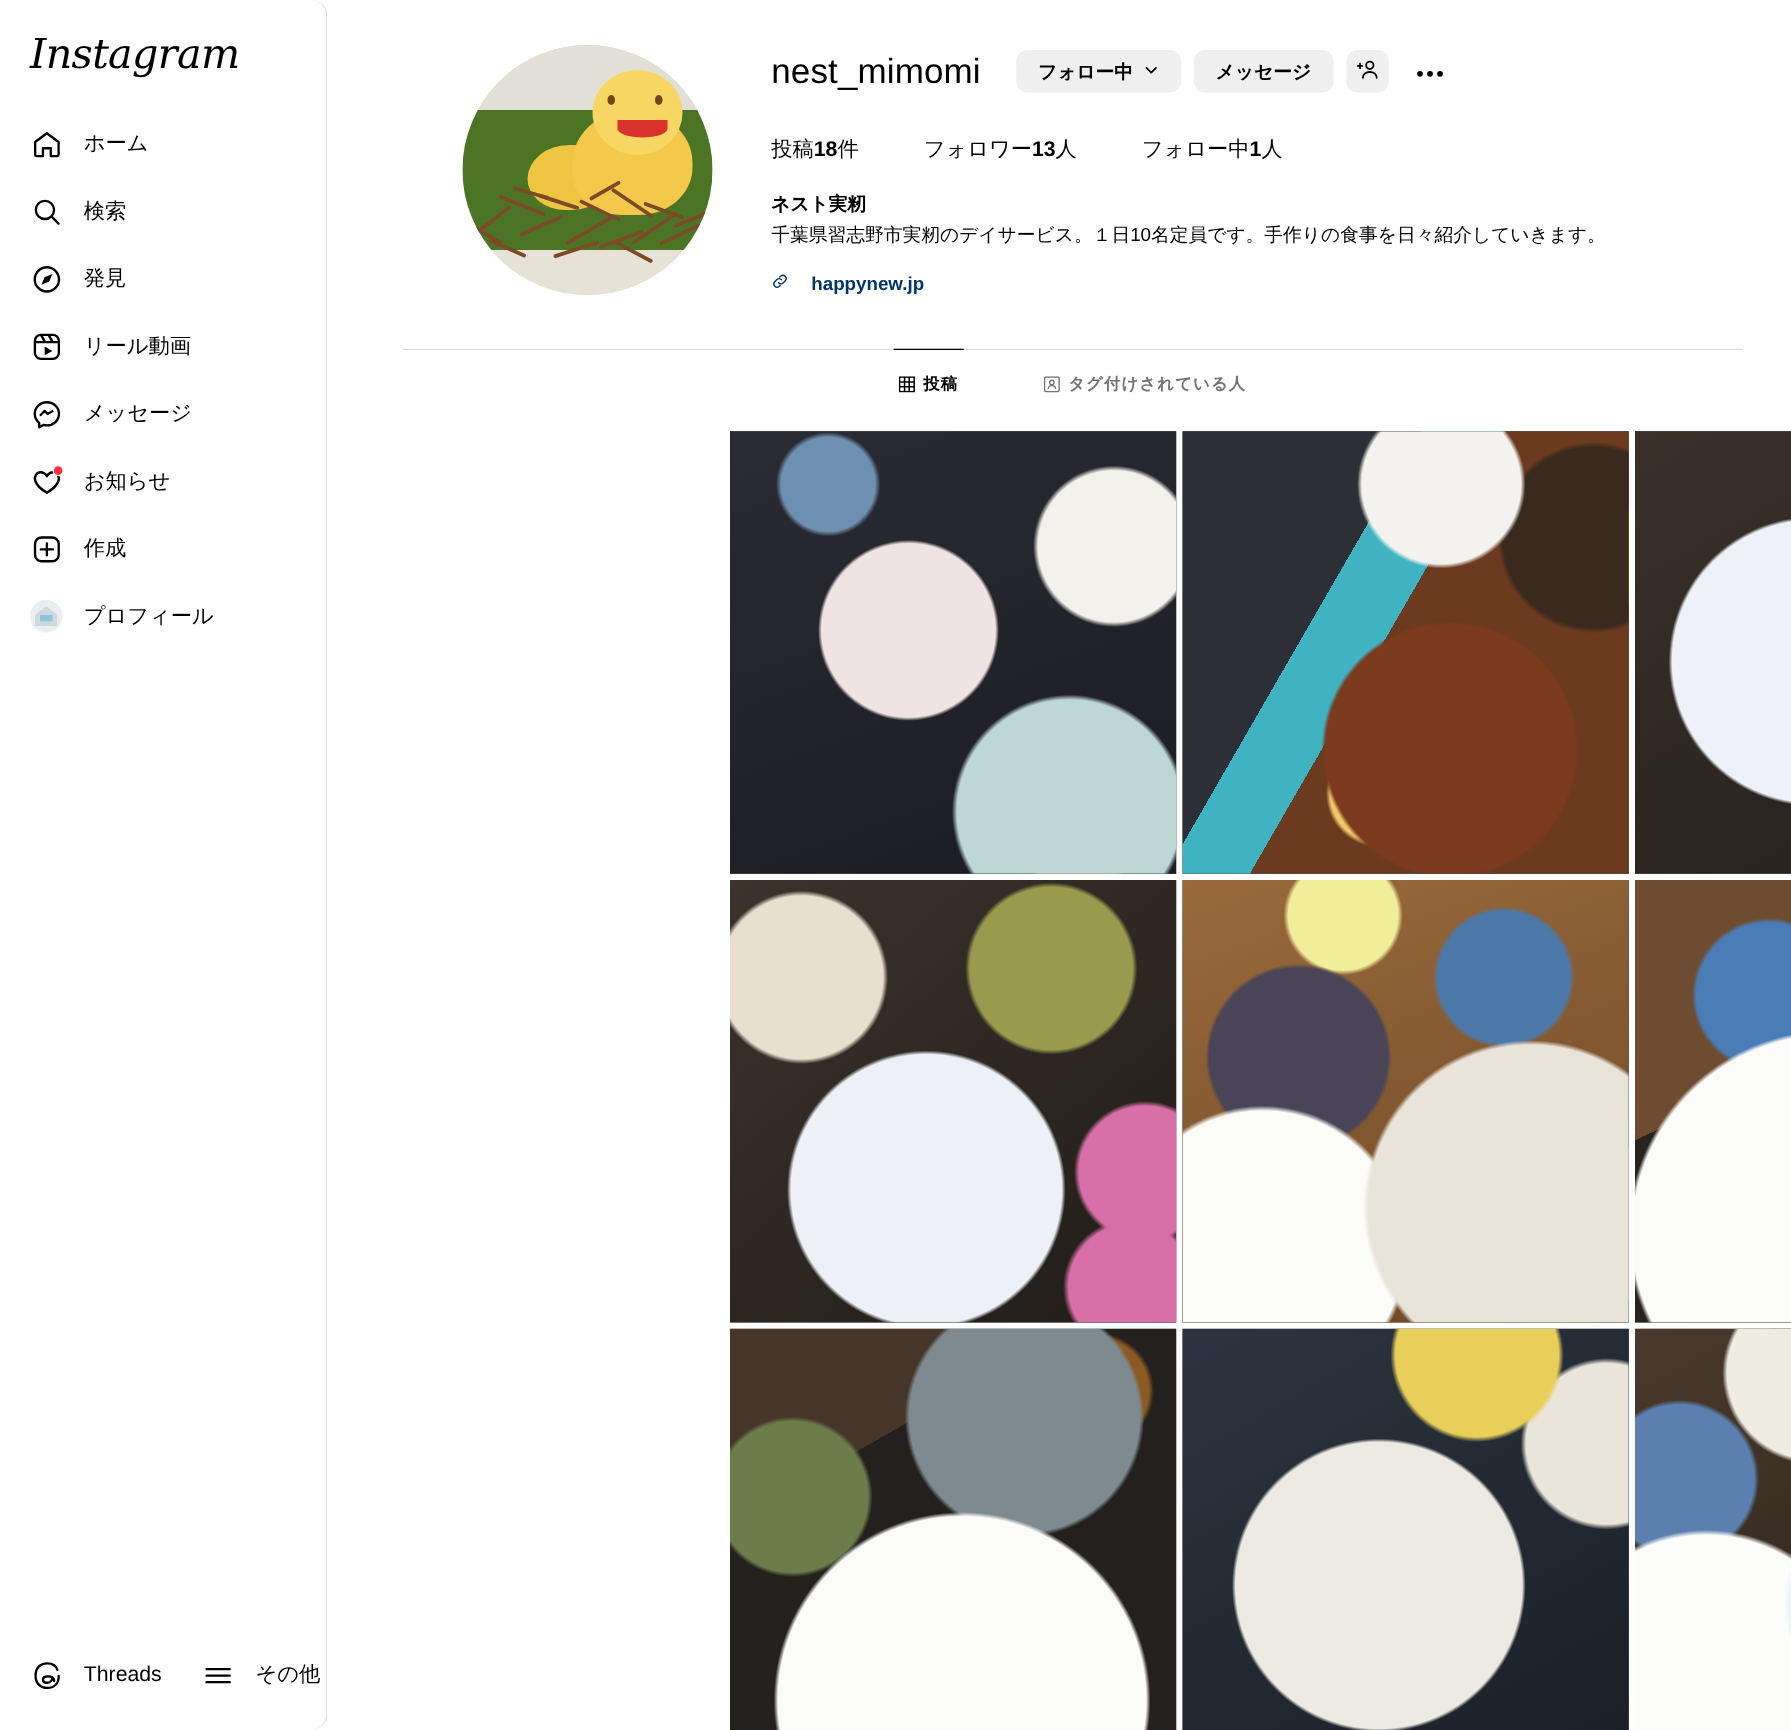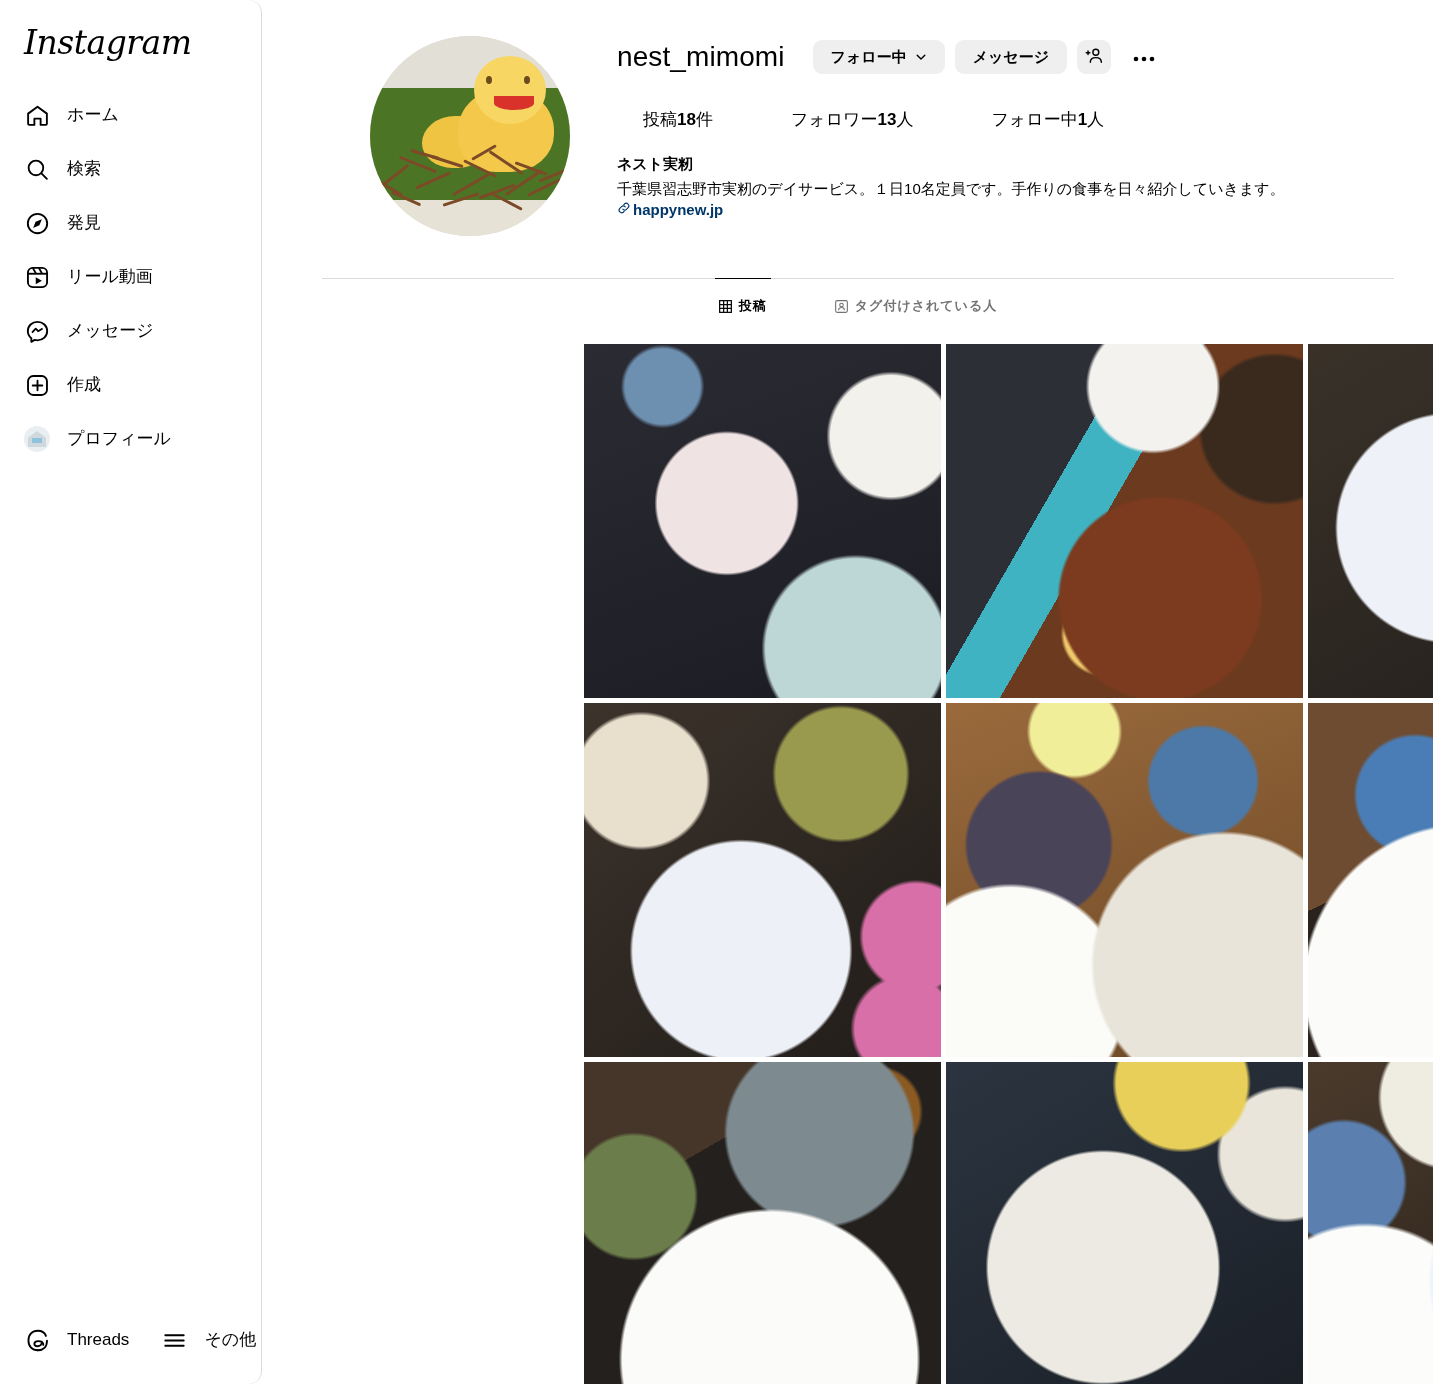--- a/index.html
+++ b/index.html
@@ -149,28 +149,28 @@
     cursor: pointer; white-space: nowrap;
   }
   .btn-icon-only { width: 34px; padding: 0; justify-content: center; }
   .btn-more {
     background: transparent; width: 38px; height: 34px; padding: 0;
     display: inline-flex; align-items: center; justify-content: center;
     cursor: pointer; border: none; margin-left: 4px;
   }
 
   .row-stats { display: flex; gap: 52px; margin-bottom: 22px; }
-  .stat { font-size: 17px; color: #000; white-space: nowrap; margin-left: 26px; }
+  .stat { font-size: 17px; color: #000; white-space: nowrap; }
   .stat b { font-weight: 700; }
 
   .bio-name { font-size: 15px; font-weight: 700; margin-bottom: 3px; line-height: 1.45; }
   .bio-text { font-size: 15px; line-height: 1.5; color: #000; max-width: 690px; }
   .bio-link {
-    display: inline-flex; align-items: center; gap: 2px;
-    margin-top: 1px; font-size: 15px; font-weight: 700; color: #00376b;
+    display: inline-flex; align-items: center; gap: 18px;
+    margin-top: 18px; font-size: 15px; font-weight: 700; color: #00376b;
     text-decoration: none; cursor: pointer;
   }
 
   
   .tabs-wrap { margin-top: 42px; border-top: 1px solid #dbdbdb; }
   .tabs { display: flex; justify-content: center; gap: 60px; }
   .tab {
     display: flex; align-items: center; gap: 7px;
     padding: 18px 4px 0 4px;
     font-size: 13px; font-weight: 700; letter-spacing: 1px;
@@ -250,20 +250,29 @@
       <div class="nav-item">
         <span class="nav-icon">
           <svg width="25" height="25" viewBox="0 0 24 24" fill="none" stroke="#000" stroke-width="1.8" stroke-linejoin="round">
             <path d="M12 2.7c-5.2 0-9.3 3.9-9.3 8.9 0 2.8 1.3 5.3 3.4 6.9v3.4l3.2-1.8c.9.2 1.8.4 2.7.4 5.2 0 9.3-3.9 9.3-8.9S17.2 2.7 12 2.7z"></path>
             <polyline points="6.7,13.1 10.3,9.3 12.6,11.7 16.9,9.1" stroke-width="1.7"></polyline>
           </svg>
         </span>
         <span class="nav-label">メッセージ</span>
       </div>
 
+      <div class="nav-item">
+        <span class="nav-icon">
+          <svg width="25" height="25" viewBox="0 0 24 24" fill="none" stroke="#000" stroke-width="1.9" stroke-linejoin="round">
+            <path d="M12 20.3s-7.6-4.6-8.9-9.1C2 7.7 4.2 4.6 7.3 4.6c2 0 3.6 1.2 4.7 3 1.1-1.8 2.7-3 4.7-3 3.1 0 5.3 3.1 4.2 6.6-1.3 4.5-8.9 9.1-8.9 9.1z"></path>
+          </svg>
+          <span class="badge-dot"></span>
+        </span>
+        <span class="nav-label">お知らせ</span>
+      </div>
 
       <div class="nav-item">
         <span class="nav-icon">
           <svg width="25" height="25" viewBox="0 0 24 24" fill="none" stroke="#000" stroke-width="1.8" stroke-linecap="round">
             <rect x="2.9" y="2.9" width="18.2" height="18.2" rx="5"></rect>
             <line x1="12" y1="7.4" x2="12" y2="16.6"></line>
             <line x1="7.4" y1="12" x2="16.6" y2="12"></line>
           </svg>
         </span>
         <span class="nav-label">作成</span>

